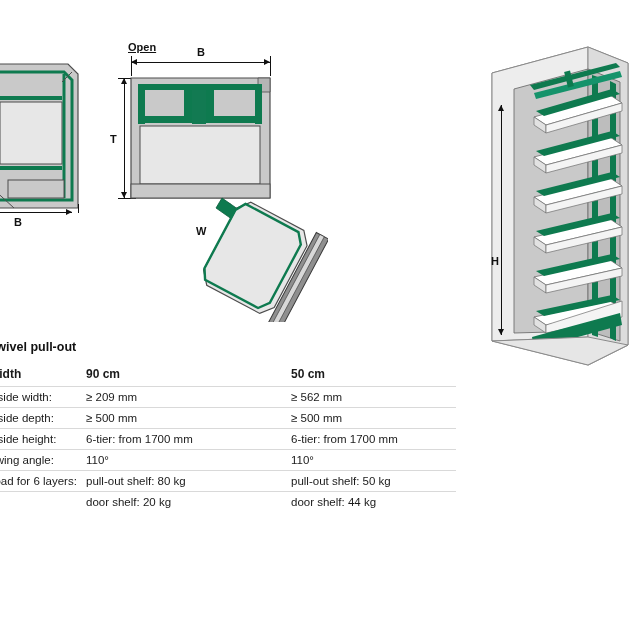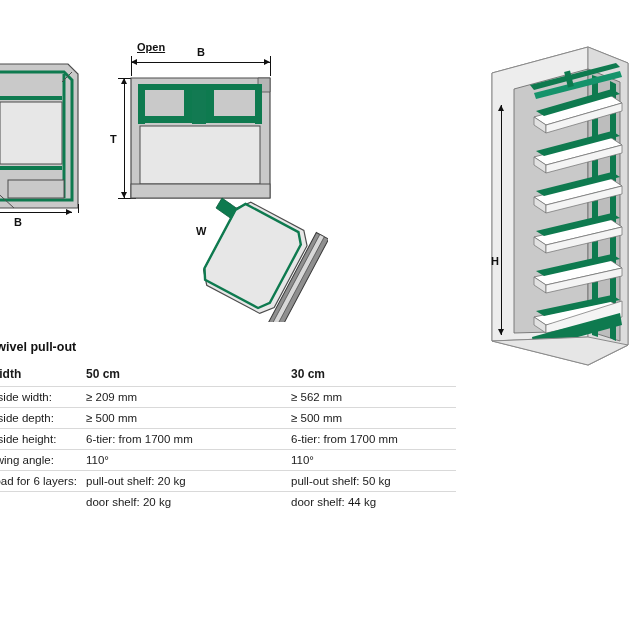--- a/index.html
+++ b/index.html
@@ -115,21 +115,21 @@
     <line x1="72" y1="24" x2="82" y2="14" stroke="#4d4d4d" stroke-width="1"></line>
     <line x1="0" y1="128" x2="24" y2="150" stroke="#4d4d4d" stroke-width="1"></line>
     <rect x="18" y="122" width="56" height="18" fill="#c9c9c9" stroke="#4d4d4d" stroke-width="1"></rect>
   </svg>
 
   <div class="dim-h abs" style="left:-10px; top:212px; width:82px;"></div>
   <div class="arrow-r abs" style="left:66px; top:208.5px;"></div>
   <div class="tick-v abs" style="left:78px; top:204px;"></div>
   <div class="lbl" style="left:14px; top:216px;">B</div>
 
-  <div class="lbl" style="left:137px; top:41px;text-decoration:underline;">Open</div>
+  <div class="lbl" style="left:128px; top:41px;text-decoration:underline;">Open</div>
 
   <div class="dim-h abs" style="left:131px; top:62px; width:139px;"></div>
   <div class="arrow-l abs" style="left:131px; top:58.5px;"></div>
   <div class="arrow-r abs" style="left:264px; top:58.5px;"></div>
   <div class="dim-v abs" style="left:131px; top:56px; height:20px;"></div>
   <div class="dim-v abs" style="left:270px; top:56px; height:20px;"></div>
   <div class="lbl" style="left:197px; top:46px;">B</div>
 
   <div class="dim-v abs" style="left:124px; top:78px; height:120px;"></div>
   <div class="arrow-u abs" style="left:120.5px; top:78px;"></div>
@@ -237,22 +237,22 @@
     <div class="spec-title">Swivel pull-out</div>
     <table class="spec-table">
       <colgroup>
           <col class="c1">
           <col class="c2">
           <col class="c3">
         </colgroup>
       <tbody>
         <tr class="head">
           <th>Width</th>
+          <th>90 cm</th>
           <th>50 cm</th>
-          <th>30 cm</th>
         </tr>
         <tr>
           <td class="rowlabel">Inside width:</td>
           <td>≥ 209 mm</td>
           <td>≥ 562 mm</td>
         </tr>
         <tr>
           <td class="rowlabel">Inside depth:</td>
           <td>≥ 500 mm</td>
           <td>≥ 500 mm</td>
@@ -262,21 +262,21 @@
           <td>6-tier: from 1700 mm</td>
           <td>6-tier: from 1700 mm</td>
         </tr>
         <tr>
           <td class="rowlabel">Swing angle:</td>
           <td>110°</td>
           <td>110°</td>
         </tr>
         <tr>
           <td class="rowlabel">Load for 6 layers:</td>
-          <td>pull-out shelf: 20 kg</td>
+          <td>pull-out shelf: 80 kg</td>
           <td>pull-out shelf: 50 kg</td>
         </tr>
         <tr class="last">
           <td class="rowlabel"></td>
           <td>door shelf: 20 kg</td>
           <td>door shelf: 44 kg</td>
         </tr>
       </tbody>
     </table>
   </div>

